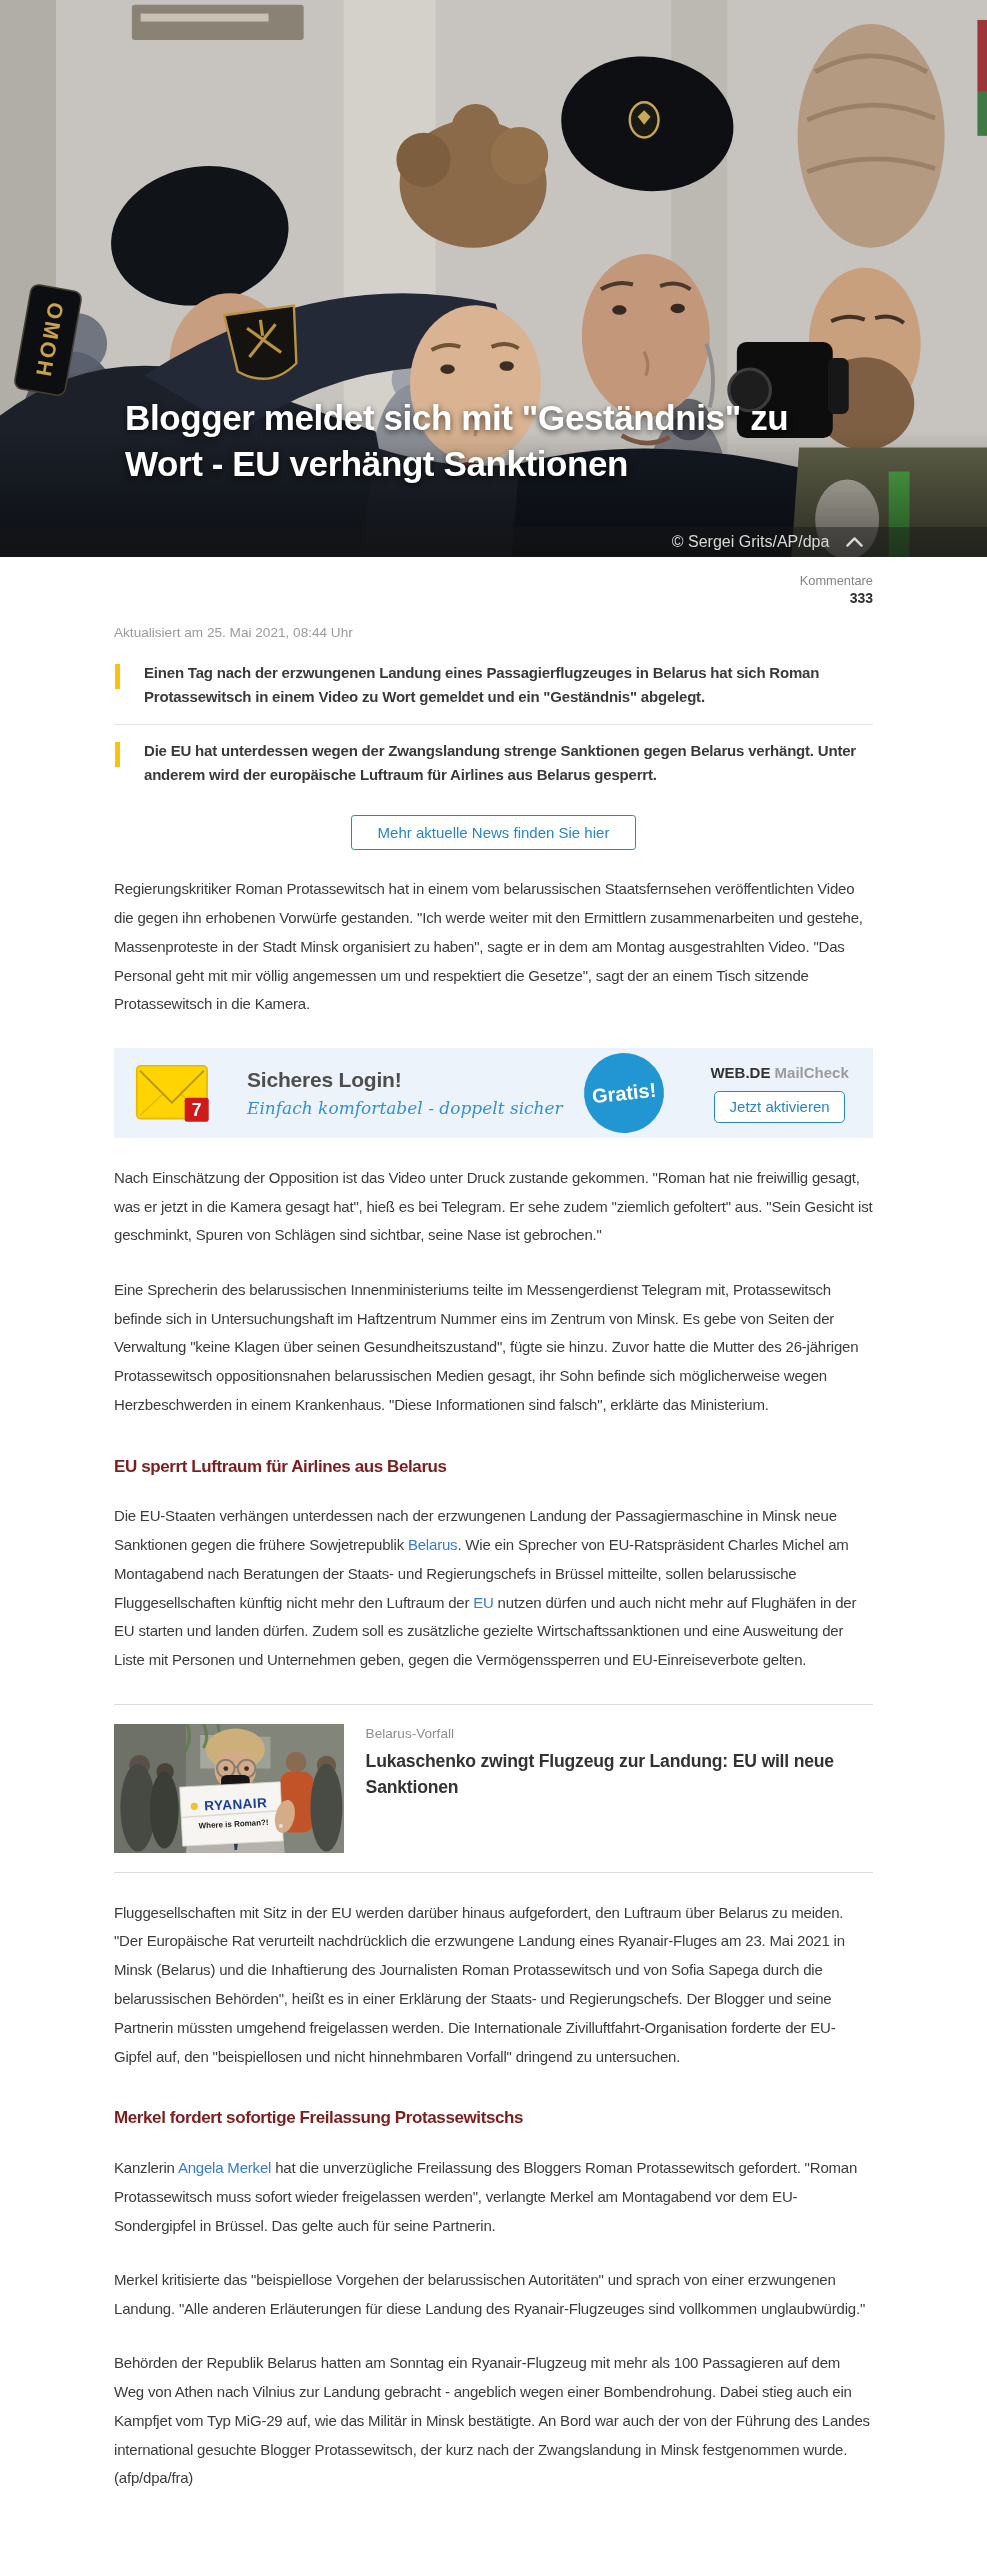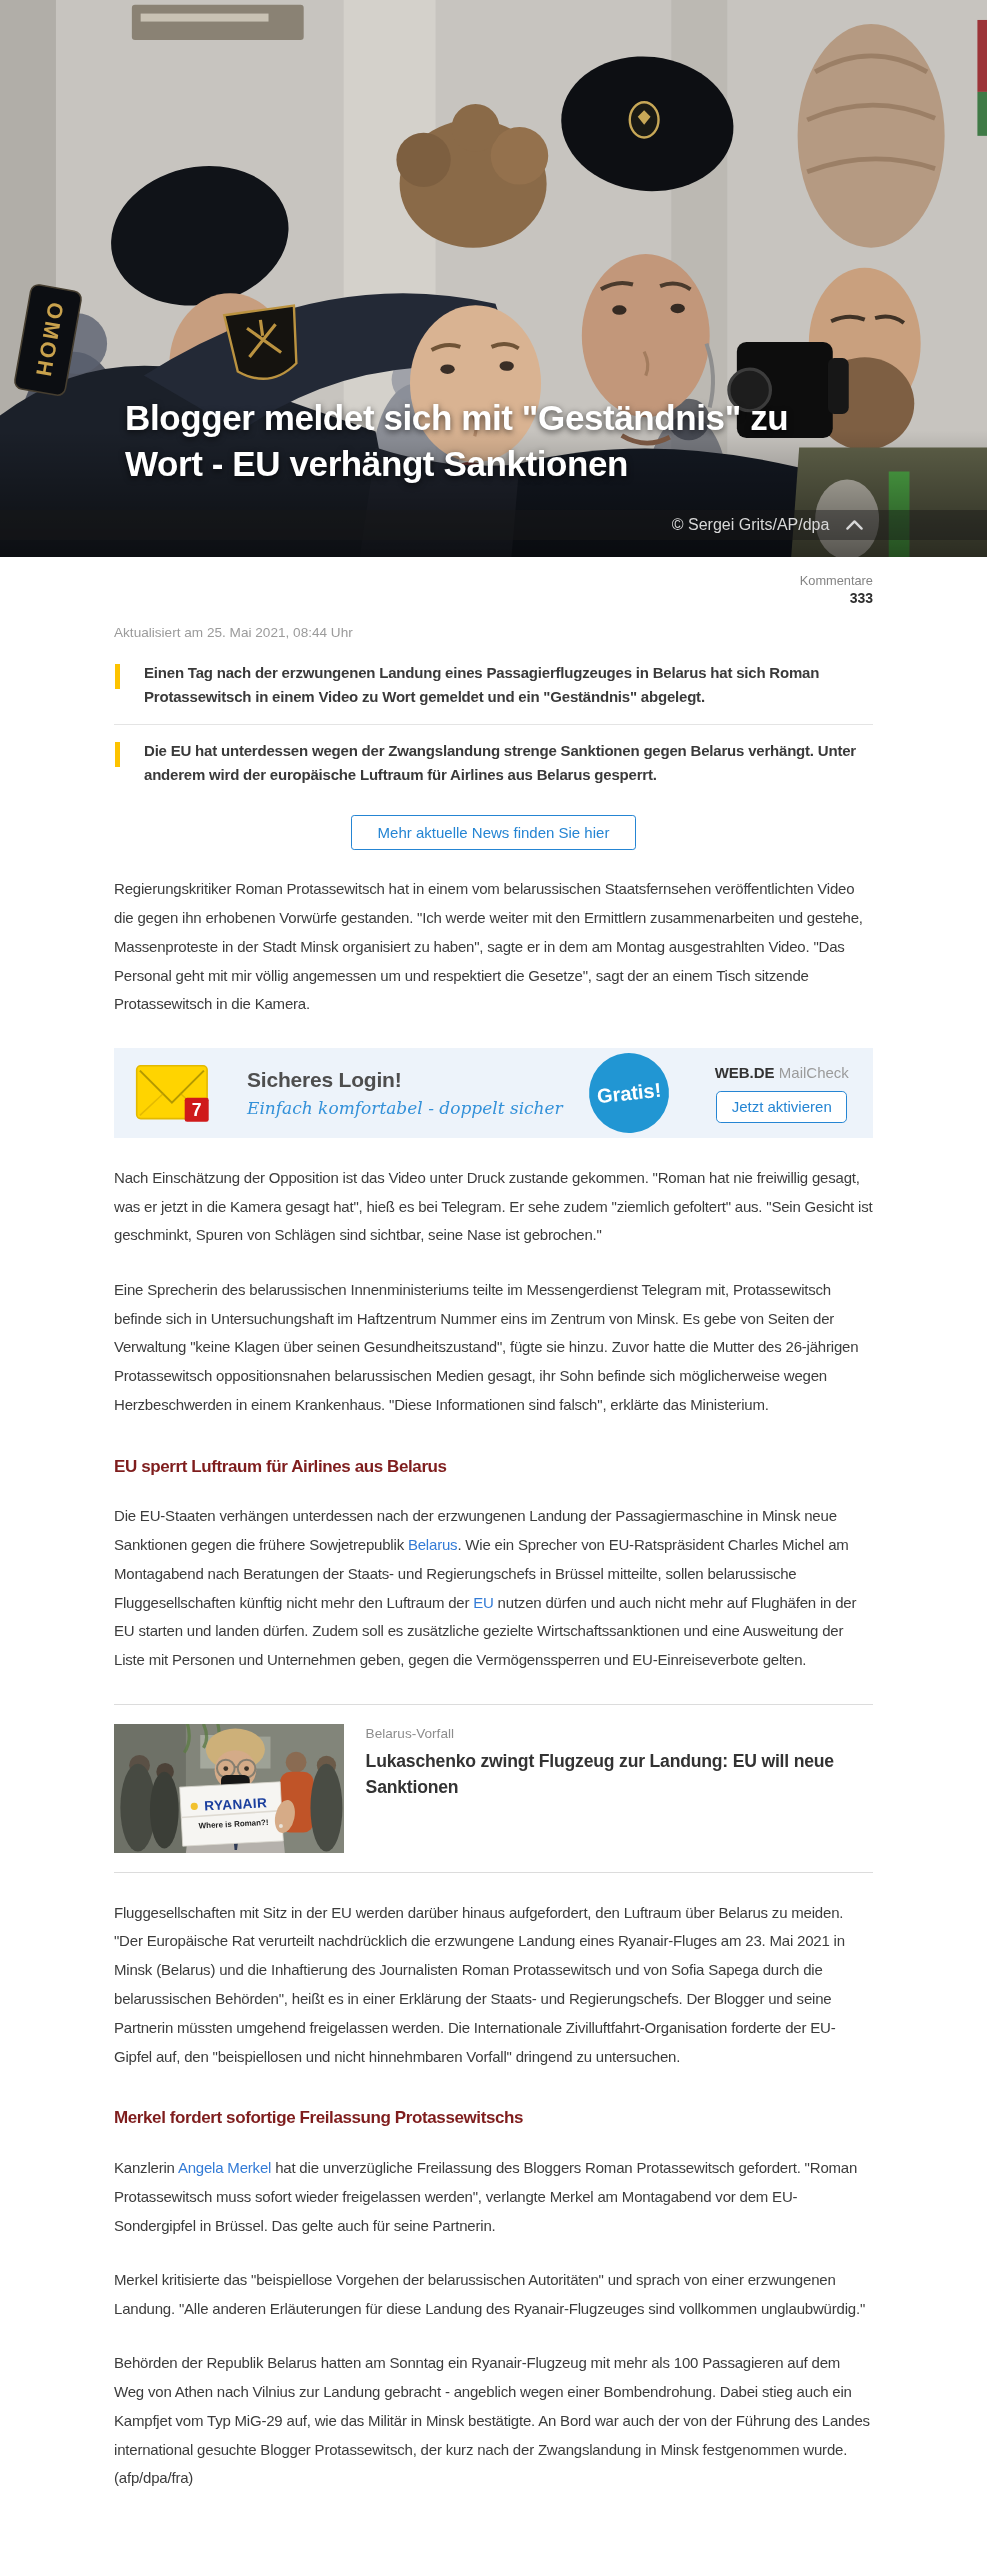--- a/index.html
+++ b/index.html
@@ -9,21 +9,21 @@
 
   
   .hero { position:relative; width:987px; height:557px; overflow:hidden; background:#c7c4bf; }
   .hero svg.photo { display:block; width:100%; height:100%; }
   .hero-headline {
     position:absolute; left:125px; bottom:46px; width:719px;
     font-size:35px; line-height:1.32; font-weight:700; color:#fff;
     letter-spacing:-0.4px; text-shadow:0 1.6px 6.4px rgba(0,0,0,0.65);
   }
   .credit-bar {
-    position:absolute; left:0; right:0; bottom:17px; height:30px;
+    position:absolute; left:0; right:0; bottom:0; height:30px;
     background:rgba(24,24,24,0.45); display:flex; align-items:center;
     justify-content:flex-end; padding-right:121px; gap:14.4px;
     color:#d8d8d8; font-size:16px;
   }
   .chevron-btn { background:none; border:none; padding:1.6px; cursor:pointer; display:flex; align-items:center; }
 
   
   .col { width:759px; margin:16px auto; }
 
   .comments { text-align:right; margin-top:11.2px; }
@@ -59,21 +59,21 @@
   .ad-envelope { flex:0 0 auto; width:77px; height:64px; position:relative; }
   .ad-text { margin-left:35px; }
   .ad-title { font-size:21px; font-weight:700; color:#4e4e4e; letter-spacing:-0.2px; }
   .ad-sub { margin-top:5.6px; font-size:17px; font-style:italic; color:#3391d9; font-family:"DejaVu Serif", serif; }
   .ad-gratis {
     margin-left:auto; flex:0 0 auto; width:80px; height:80px; border-radius:50%;
     background:#2196d3; color:#fff; font-weight:700; font-size:20px;
     display:flex; align-items:center; justify-content:center; transform:rotate(-6deg);
   }
   .ad-right { margin-left:46px; margin-right:3.2px; display:flex; flex-direction:column; align-items:center; gap:10.4px; }
-  .ad-brand { font-size:15px; color:#9b9b9b; white-space:nowrap; }
+  .ad-brand { font-size:15px; color:#9b9b9b; white-space:nowrap;font-weight:bold; }
   .ad-brand b { color:#333; }
   .ad-activate {
     background:#fff; border:0.8px solid #2585d3; border-radius:4.8px;
     color:#2585d3; font-size:15px; padding:6.4px 14.4px; font-family:inherit; cursor:pointer; white-space:nowrap;
   }
 
   .h2 { margin:37px 0 0; font-size:17px; font-weight:700; color:#7f1d1d; letter-spacing:-0.4px; }
 
   
   .teaser {

